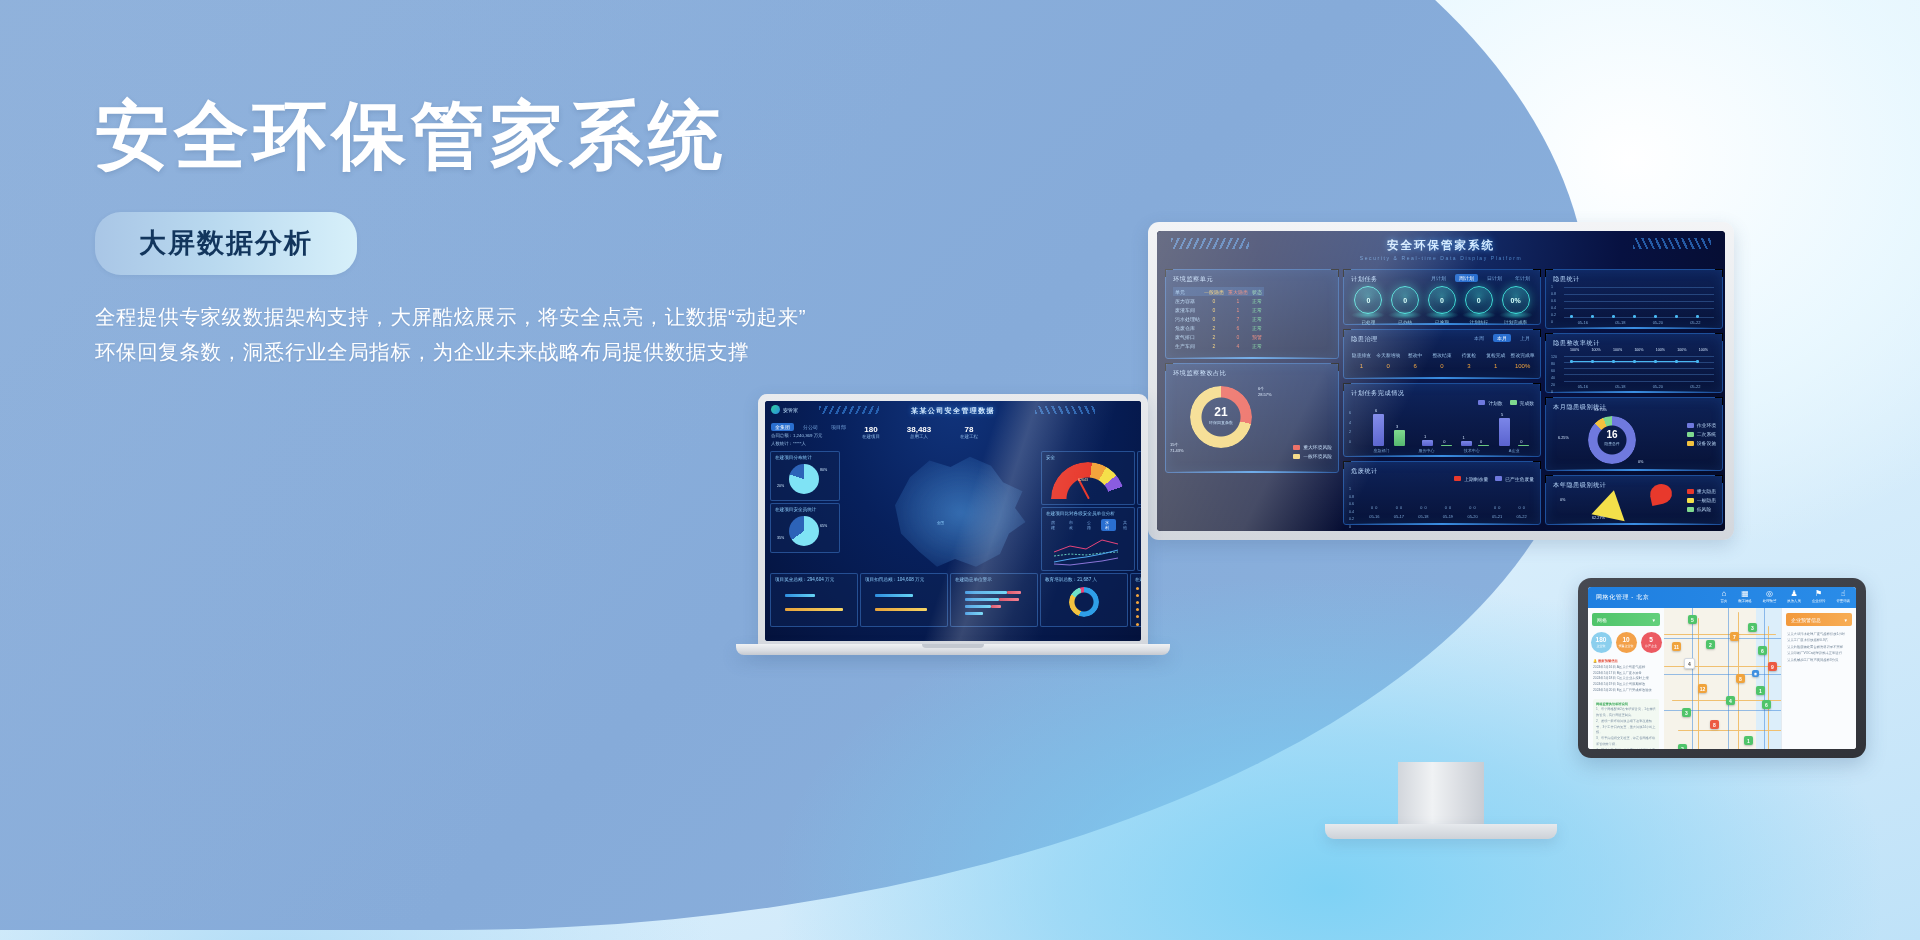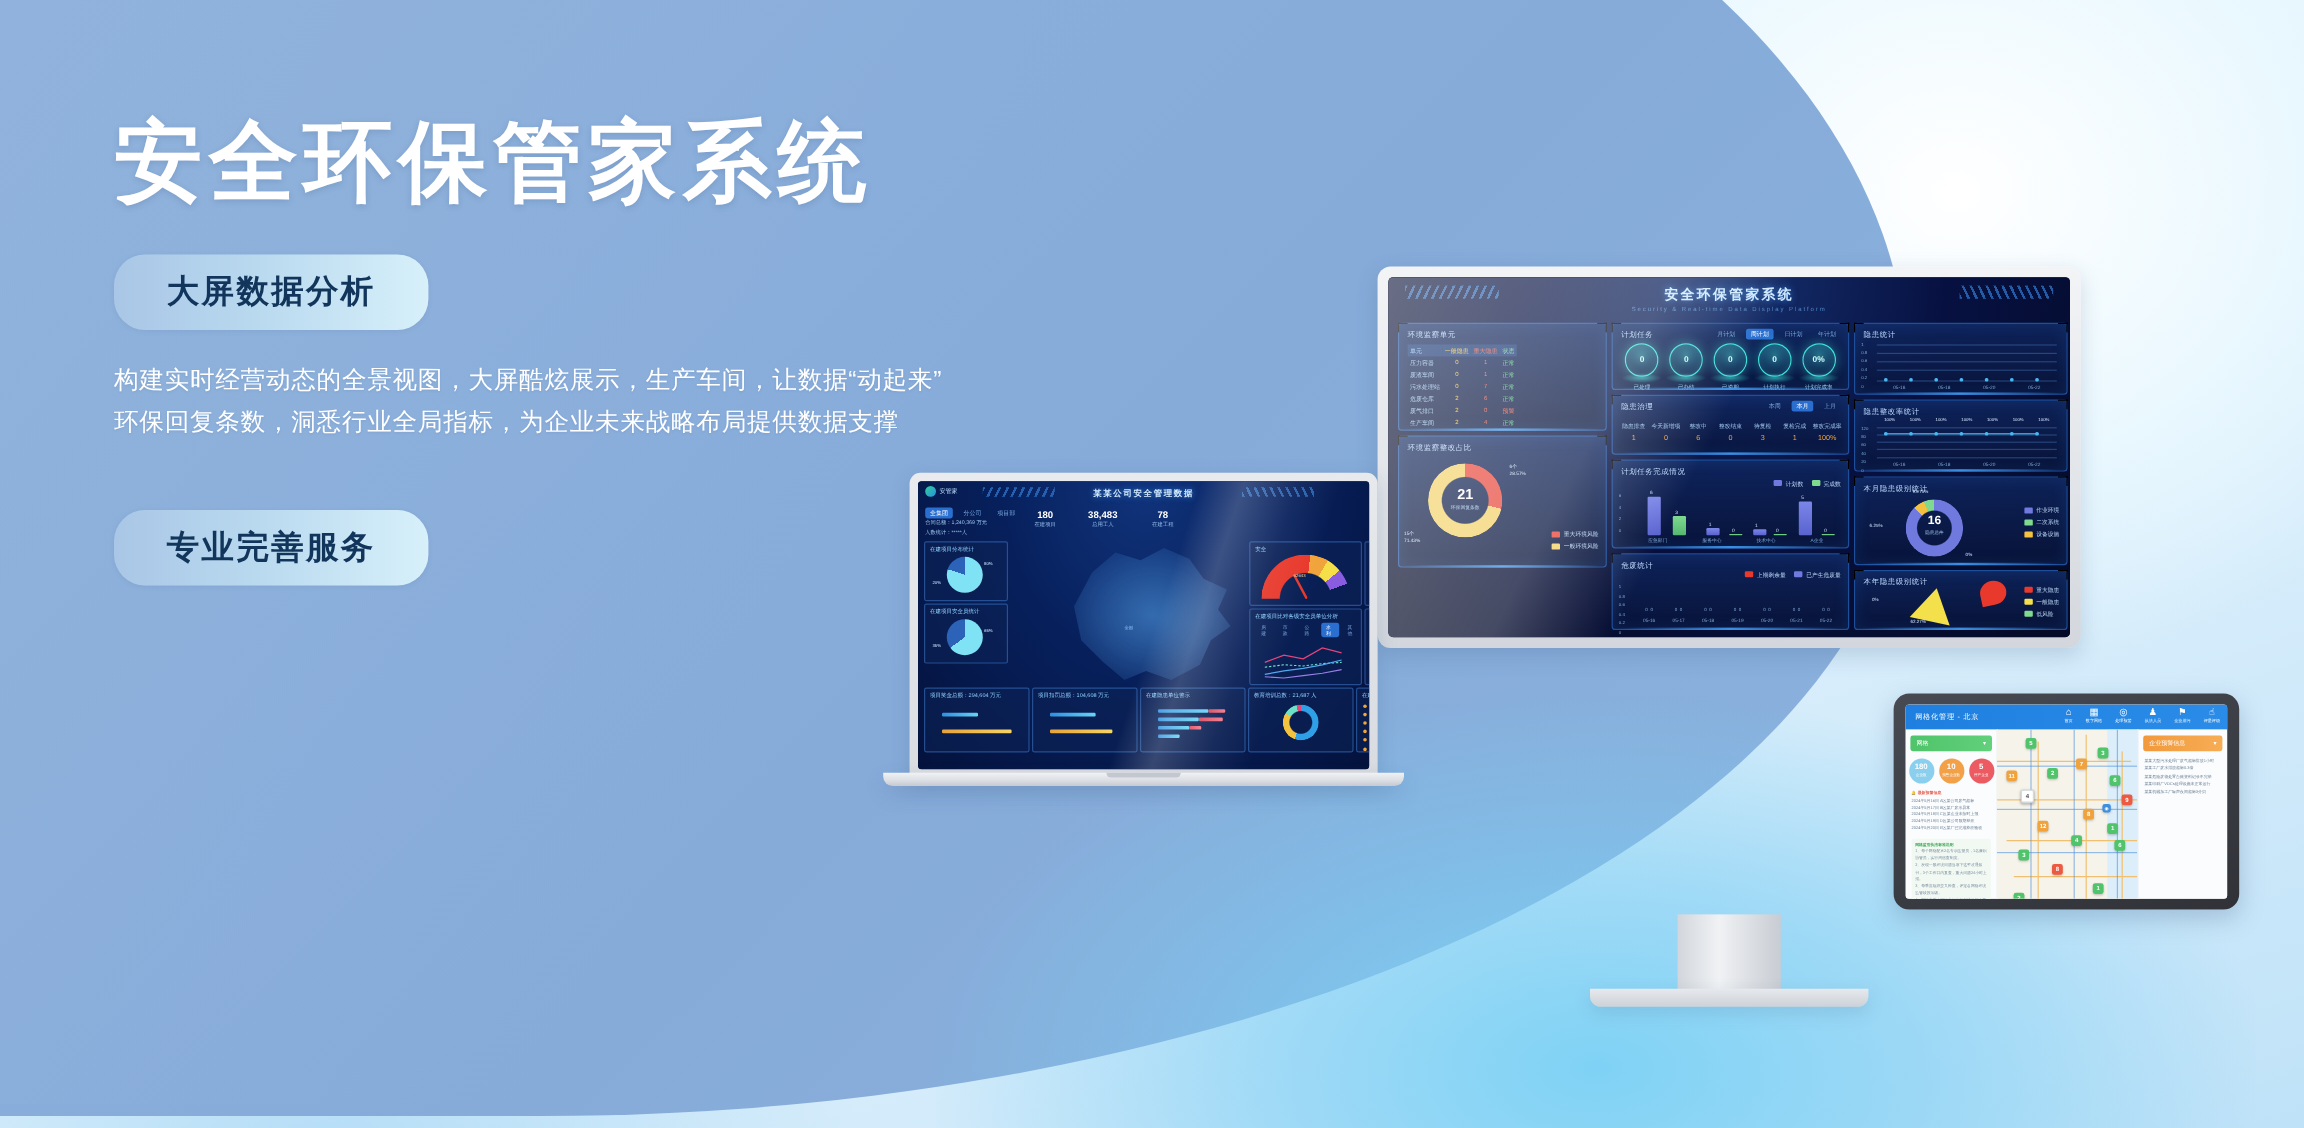--- a/index.html
+++ b/index.html
@@ -276,25 +276,24 @@
   <div class="bg-glow-bl"></div>
   <div class="bg-blue"></div>
   <div class="bg-blue-inner"></div>
   <div class="bg-glow-br"></div>
 
   <div class="copy">
     <h1 class="title">安全环保管家系统</h1>
 
     <div><span class="pill">大屏数据分析</span></div>
     <p class="para">
-      <span>构建实时经营动态的全景视图，大屏酷炫展示，生产车间，让数据“动起来”</span><br>
+      <span>全程提供专家级数据架构支持，大屏酷炫展示，将安全点亮，让数据“动起来”</span><br>
       <span>环保回复条数，洞悉行业全局指标，为企业未来战略布局提供数据支撑</span>
     </p>
 
-    <div class="blk2"><span class="pill">专业完善服务</span></div>
 
   </div>
 
   <div class="devices">
 
     <div class="monitor">
       <div class="mon-neck"></div>
       <div class="mon-foot"></div>
       <div class="mon-bezel"></div>
       <div class="mon-screen">

